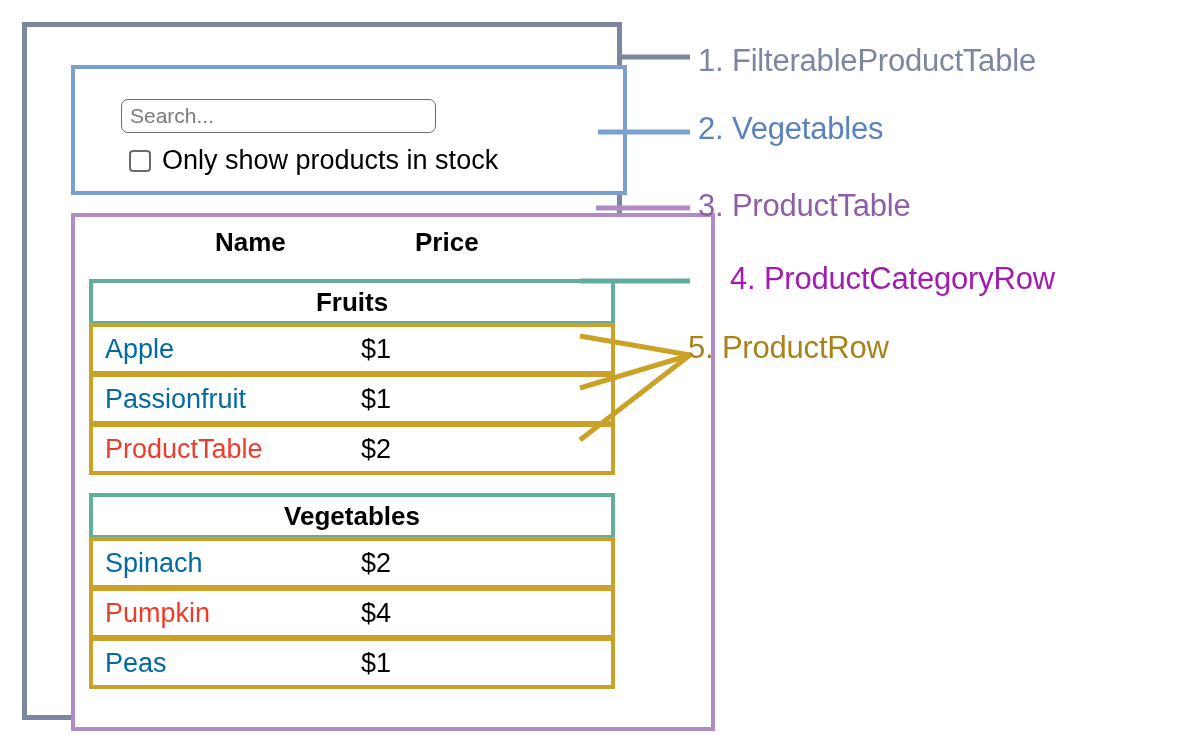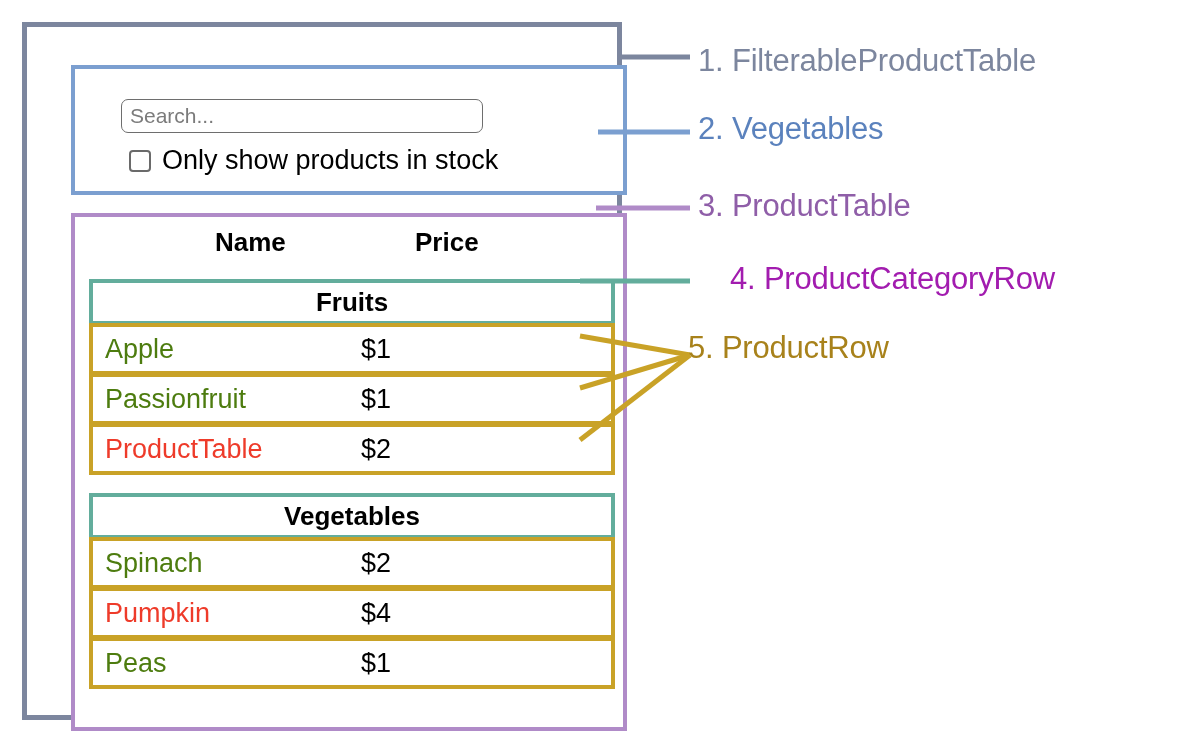--- a/index.html
+++ b/index.html
@@ -54,21 +54,21 @@
     height: 130px;
     box-sizing: border-box;
     border: 4px solid #7b9fd0;
     background: #ffffff;
     z-index: 2;
   }
   .search-input {
     position: absolute;
     left: 46px;
     top: 30px;
-    width: 362px;
+    width: 315px;
     height: 34px;
     box-sizing: border-box;
     border: 1.5px solid #6e6e6e;
     border-radius: 7px;
     background: #ffffff;
     font-family: "Liberation Sans", sans-serif;
     font-size: 21px;
     color: #7b7b7b;
     padding: 0 8px;
     line-height: 31px;
@@ -101,21 +101,21 @@
     color: #000000;
     white-space: nowrap;
     line-height: 1;
   }
 
   
   .box-producttable {
     position: absolute;
     left: 44px;
     top: 186px;
-    width: 556px;
+    width: 644px;
     height: 518px;
     box-sizing: border-box;
     border: 4px solid #b08bc8;
     background: #ffffff;
     z-index: 2;
   }
 
   .col-head {
     position: absolute;
     left: 0;
@@ -169,21 +169,21 @@
     z-index: 3;
     margin-top: -2px;
   }
   .prod-row .p-name {
     position: absolute;
     left: 12px;
     top: 50%;
     transform: translateY(-50%);
     font-family: "Liberation Sans", sans-serif;
     font-size: 27px;
-    color: #4d7c0f;
+    color: #0369a1;
     line-height: 1;
     white-space: nowrap;
   }
   .prod-row .p-price {
     position: absolute;
     left: 268px;
     top: 50%;
     transform: translateY(-50%);
     font-family: "Liberation Sans", sans-serif;
     font-size: 27px;

